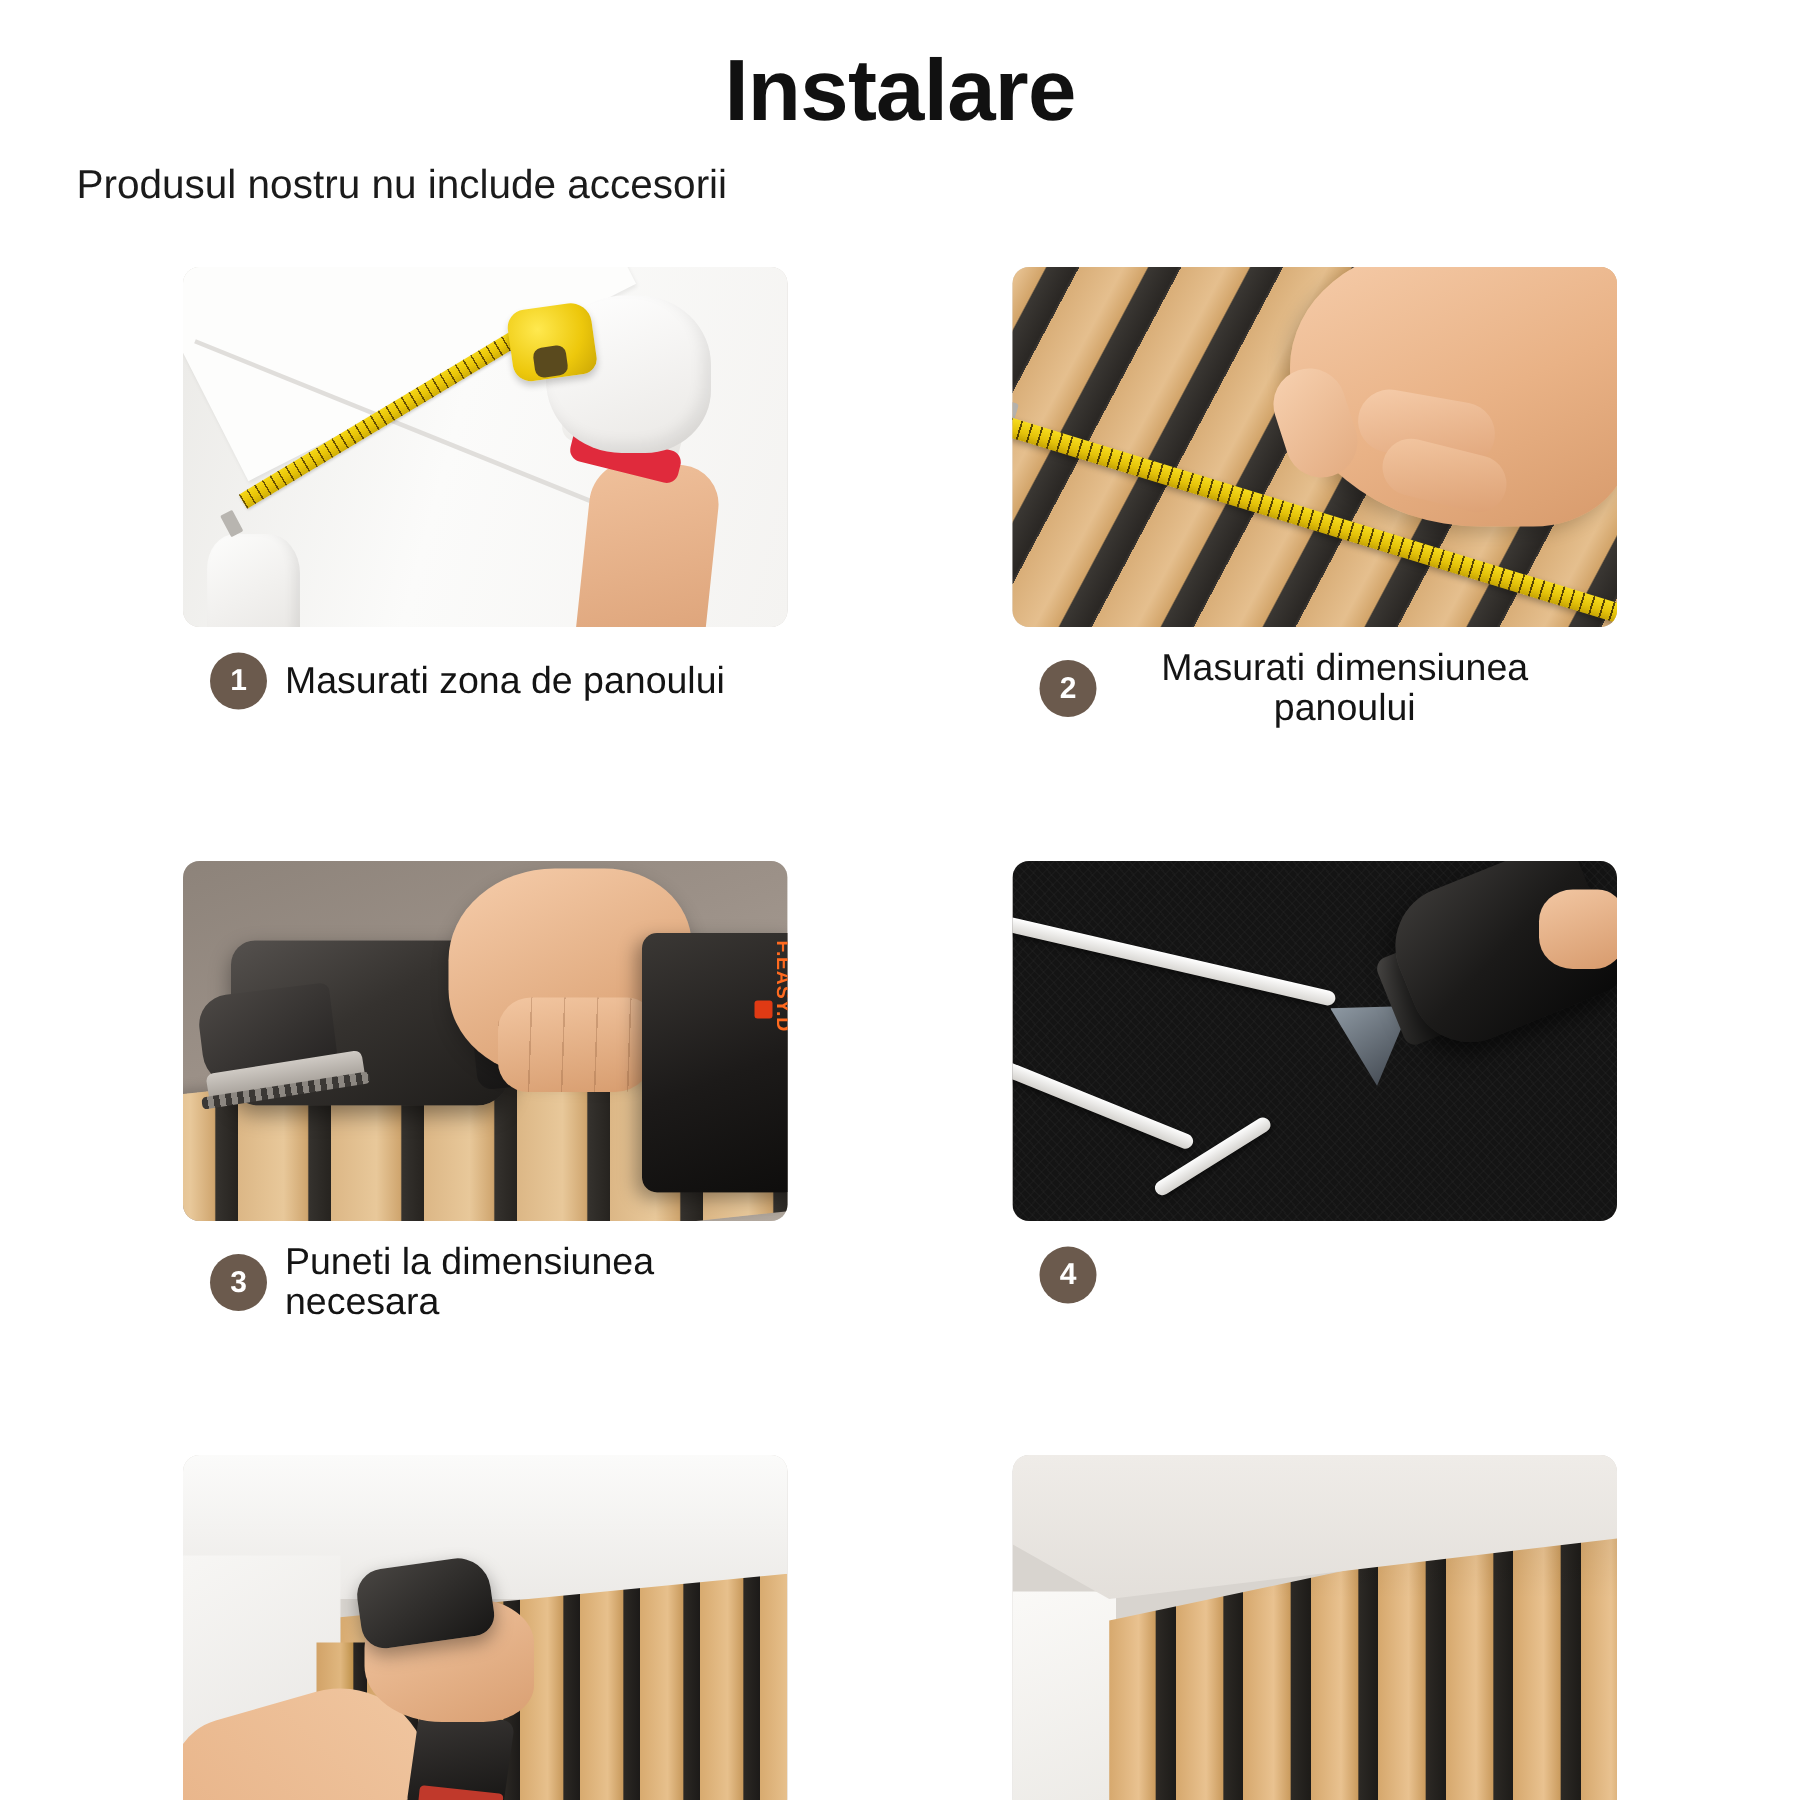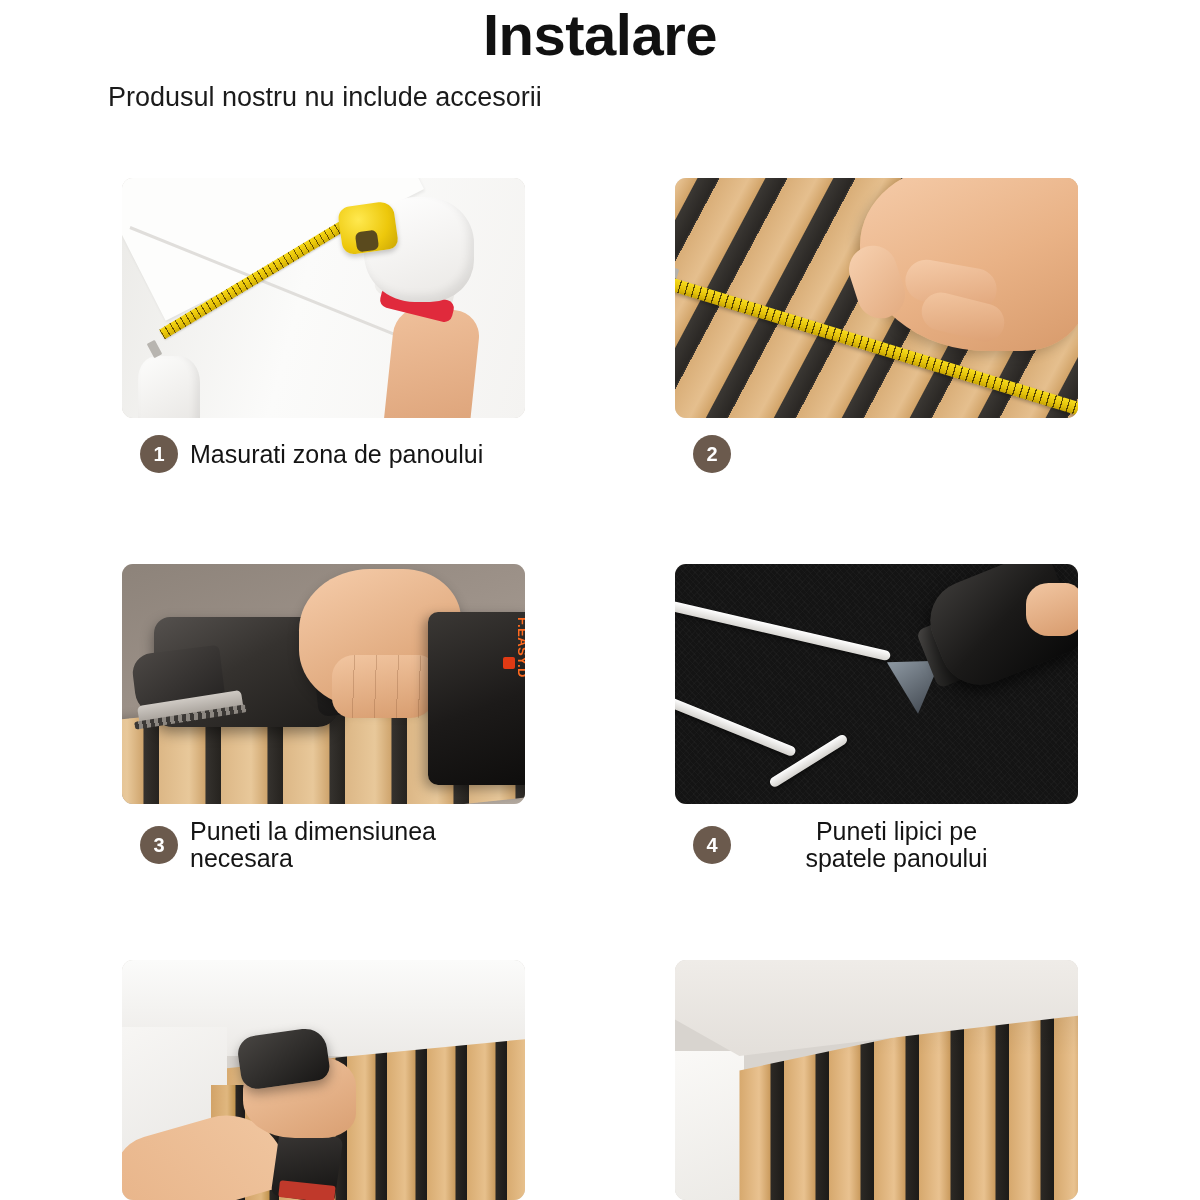--- a/index.html
+++ b/index.html
@@ -12,28 +12,28 @@
     position: relative;
   }
 
   
   .page-title {
     text-align: center;
     font-size: 58px;
     font-weight: 700;
     letter-spacing: -0.5px;
     line-height: 1;
-    padding-top: 6px;
+    padding-top: 32px;
     color: #111;
   }
   .page-subtitle {
     font-size: 27px;
     font-weight: 400;
     color: #1b1b1b;
-    margin-left: 108px;
+    margin-left: 51px;
     margin-top: 18px;
   }
 
   
   .steps-grid {
     position: absolute;
     top: 178px; left: 122px;
     width: 956px;
     display: grid;
     grid-template-columns: 403px 403px;
@@ -429,20 +429,22 @@
       <div class="p2-tape"></div>
       <div class="p2-pencil"></div>
       <div class="p2-pencil-tip"></div>
       <div class="p2-hand"></div>
       <div class="p2-thumb"></div>
       <div class="p2-fa"></div>
       <div class="p2-fb"></div>
     </div>
     <div class="caption">
       <div class="badge">2</div>
+      <div class="caption-text centered">Masurati dimensiunea
+panoului</div>
     </div>
   </div>
 
   <div class="step">
     <div class="photo">
       <div class="p3-bg"></div>
       <div class="p3-panel"></div>
       <div class="p3-body"></div>
       <div class="p3-nose"></div>
       <div class="p3-bar"></div>
@@ -468,22 +470,20 @@
       <div class="p4-bead1"></div>
       <div class="p4-bead2"></div>
       <div class="p4-bead3"></div>
       <div class="p4-nozzle"></div>
       <div class="p4-collar"></div>
       <div class="p4-tube"></div>
       <div class="p4-thumb"></div>
     </div>
     <div class="caption">
       <div class="badge">4</div>
-      <div class="caption-text centered">Puneti lipici pe
-spatele panoului</div>
     </div>
   </div>
 
   <div class="step">
     <div class="photo">
       <div class="p5-ceiling"></div>
       <div class="p5-wall"></div>
       <div class="p5-panel"></div>
       <div class="p5-panel2"></div>
       <div class="p5-arm"></div>

